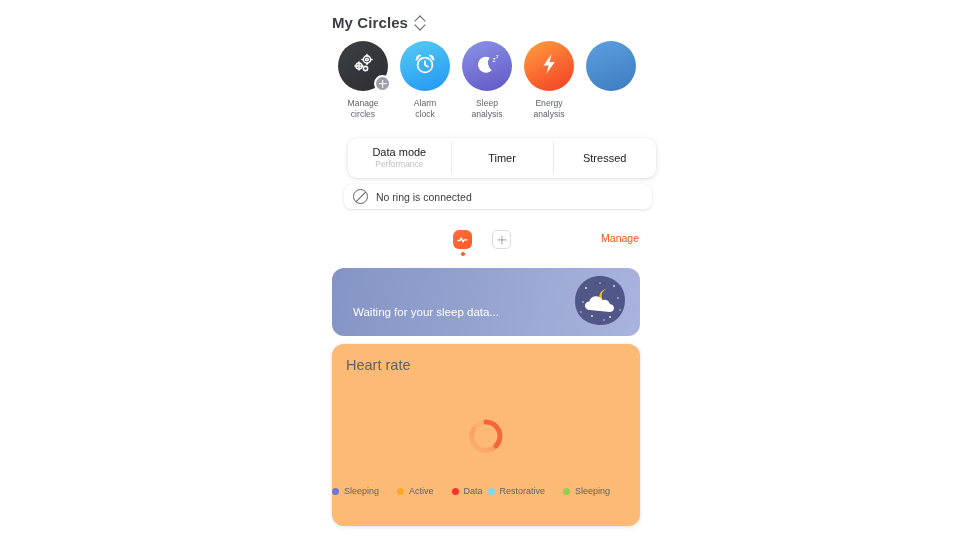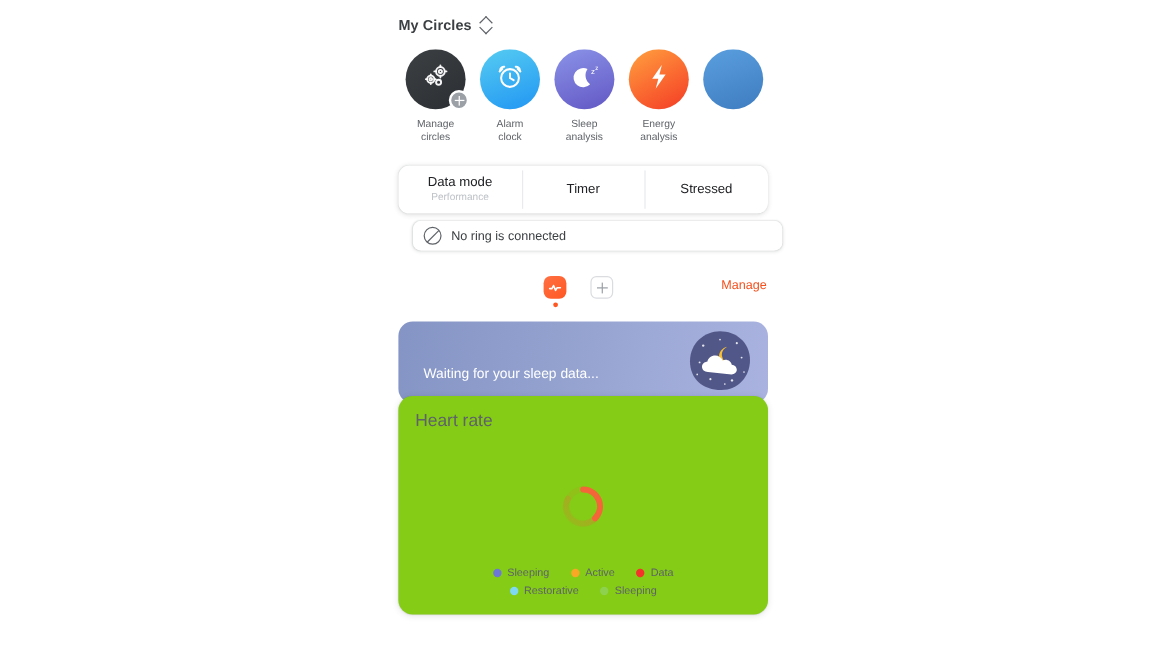--- a/index.html
+++ b/index.html
@@ -24,21 +24,21 @@
 
   
   .header {
     display: flex;
     align-items: center;
     gap: 7px;
     padding-top: 14px;
     padding-left: 0px;
   }
   .header-title {
-    font-size: 12px;
+    font-size: 15px;
     font-weight: 700;
     color: #3c4043;
     letter-spacing: 0.1px;
   }
   .chevron-updown {
     display: inline-block;
     width: 11px; height: 14px;
     position: relative;
     flex: none;
   }
@@ -101,21 +101,21 @@
     position: absolute;
     background: #ffffff;
     left: 50%; top: 50%;
   }
   .plus-badge::before { width: 8px; height: 1.6px; transform: translate(-50%,-50%); }
   .plus-badge::after  { width: 1.6px; height: 8px; transform: translate(-50%,-50%); }
 
   
   .segment-bar {
     position: absolute;
-    left: 0; top: 138px;
+    left: 16px; top: 138px;
     width: 308px; height: 40px;
     background: #ffffff;
     border-radius: 9px;
     box-shadow: 0 1px 4px rgba(60,64,67,0.16), 0 0 1px rgba(60,64,67,0.12);
     display: flex;
     overflow: hidden;
   }
   .segment {
     flex: 1;
     display: flex;
@@ -240,44 +240,44 @@
   }
   .sleep-illus {
     position: absolute;
     right: 10px; top: 4px;
     width: 60px; height: 60px;
   }
 
   
   .hr-card {
     position: absolute;
-    left: 0; top: 330px;
+    left: 0; top: 344px;
     width: 308px; height: 182px;
-    background: #84cc16;
+    background: #fdba74;
     border-radius: 12px;
     box-shadow: 0 1px 5px rgba(60,64,67,0.14), 0 0 1px rgba(60,64,67,0.14);
   }
   .hr-title {
     position: absolute;
     left: 14px; top: 13px;
     font-size: 14.5px;
     color: #5f6368;
   }
   .spinner-wrap {
     position: absolute;
     left: 50%; top: 72px;
     transform: translateX(-50%);
     width: 40px; height: 40px;
   }
   .legend {
     position: absolute;
     left: 0; right: 0;
     top: 142px;
     display: flex;
-    flex-direction: column;
+    flex-direction: row;
     align-items: center;
     gap: 5px;
   }
   .legend-row {
     display: flex;
     align-items: center;
     gap: 18px;
   }
   .legend-item {
     display: flex;

